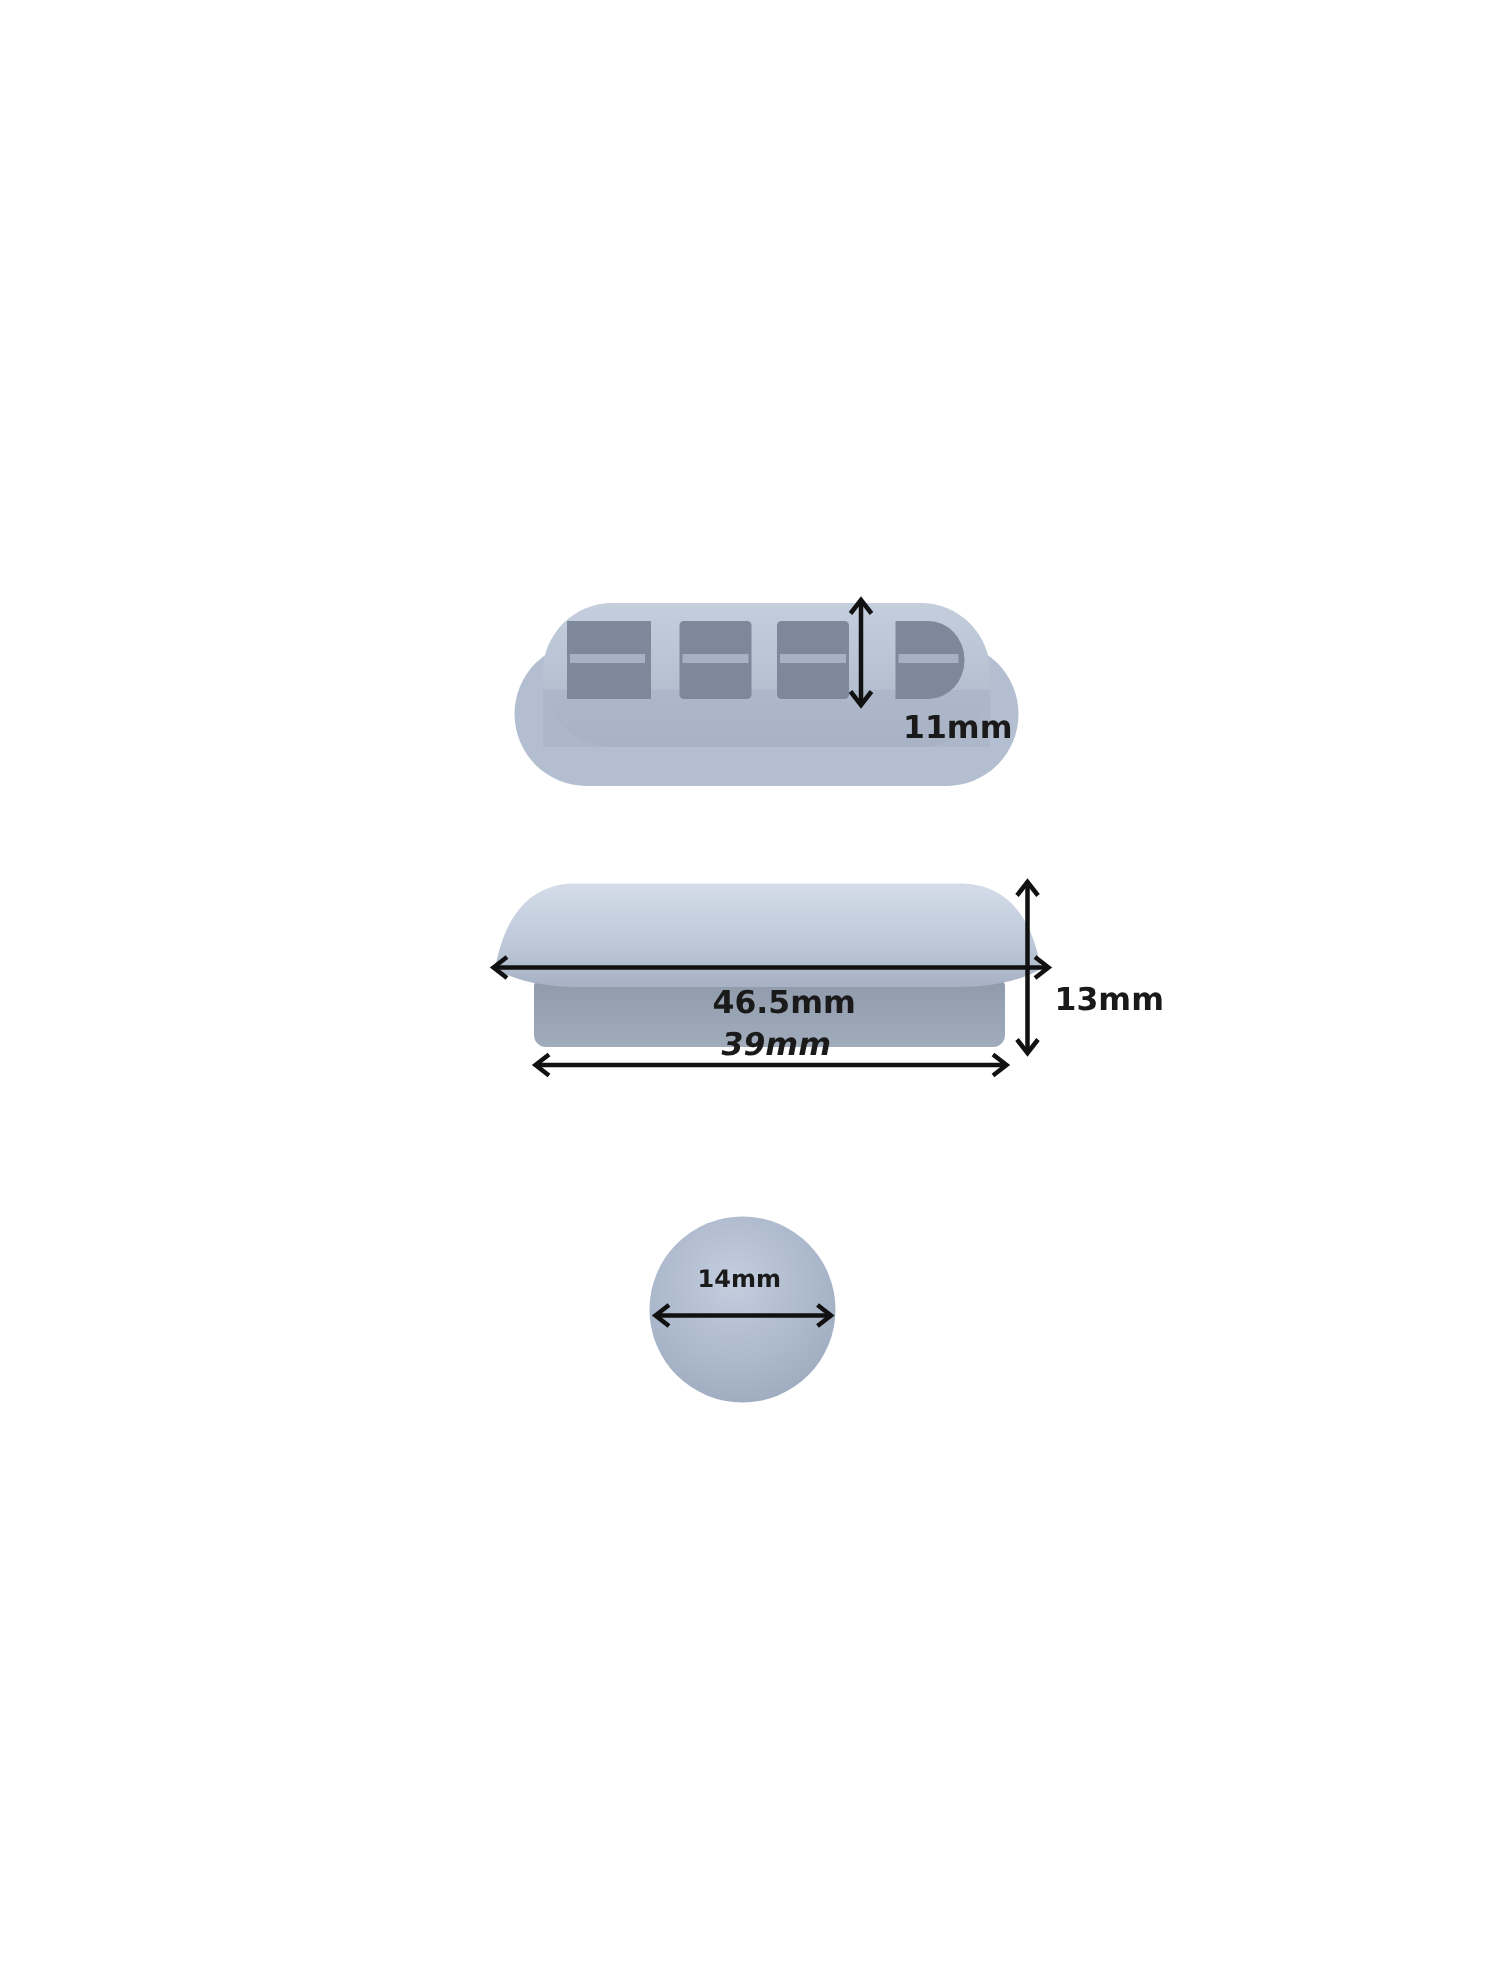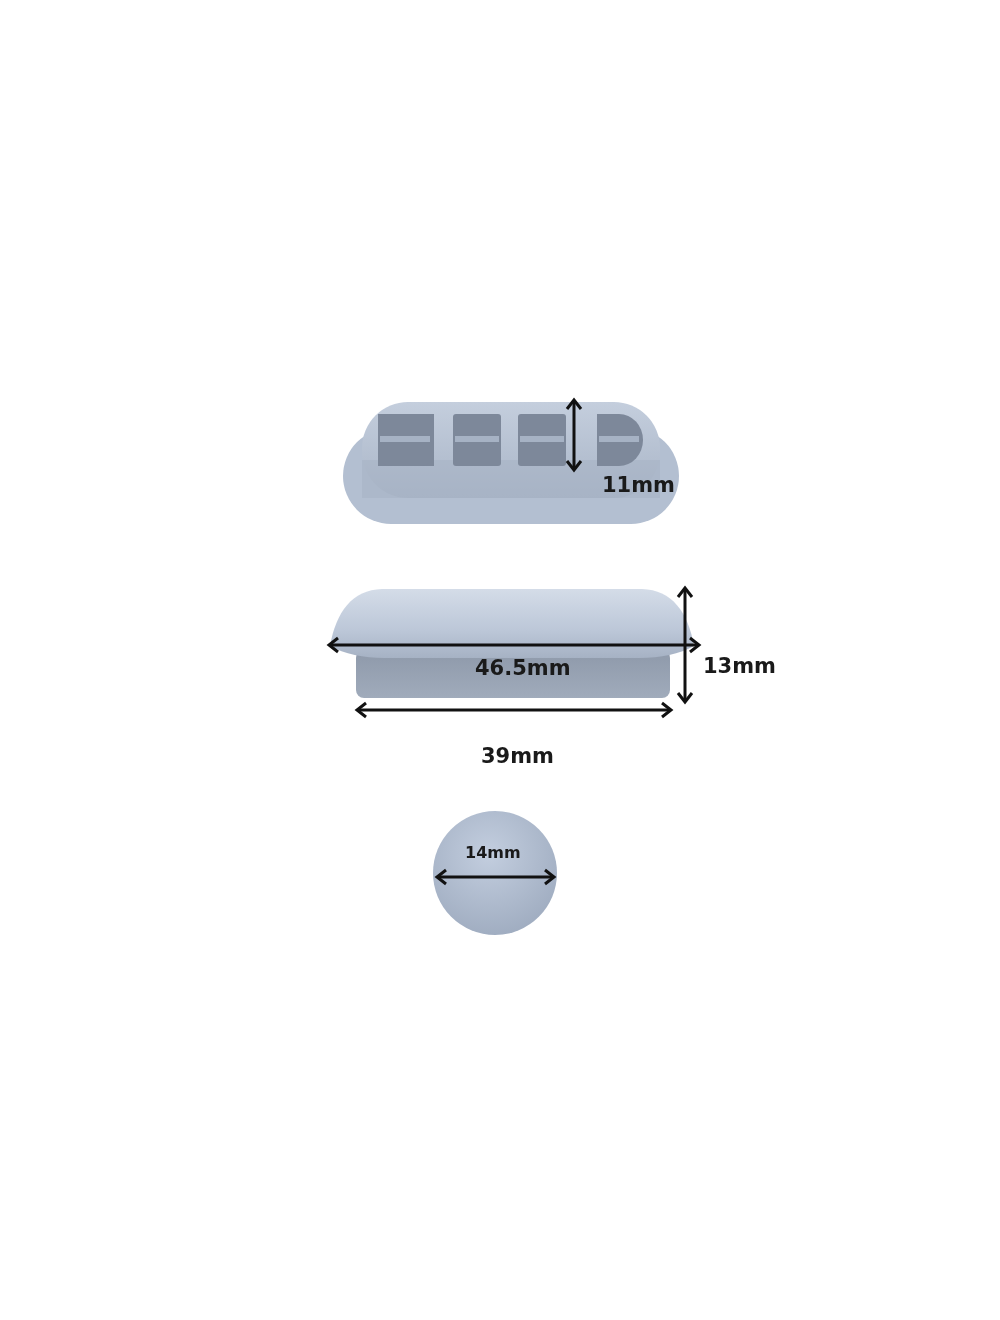--- a/index.html
+++ b/index.html
@@ -85,14 +85,14 @@
   <g stroke="#111" stroke-width="3" fill="none">
     <line x1="438" y1="877" x2="553" y2="877"></line>
     <polyline points="446,870 437,877 446,884"></polyline>
     <polyline points="545,870 554,877 545,884"></polyline>
   </g>
 </svg>
 
 <div class="label" style="left:602px; top:473px;">11mm</div>
 <div class="label" style="left:475px; top:608px;margin-top:48px;">46.5mm</div>
 <div class="label" style="left:703px; top:637px;margin-top:17px;">13mm</div>
-<div class="label" style="left:481px; top:744px;">39mm</div>
+<div class="label" style="left:481px; top:684px;font-style:italic;">39mm</div>
 <div class="label" style="left:465px; top:843px; font-size:16px;">14mm</div>
 
 </body></html>

